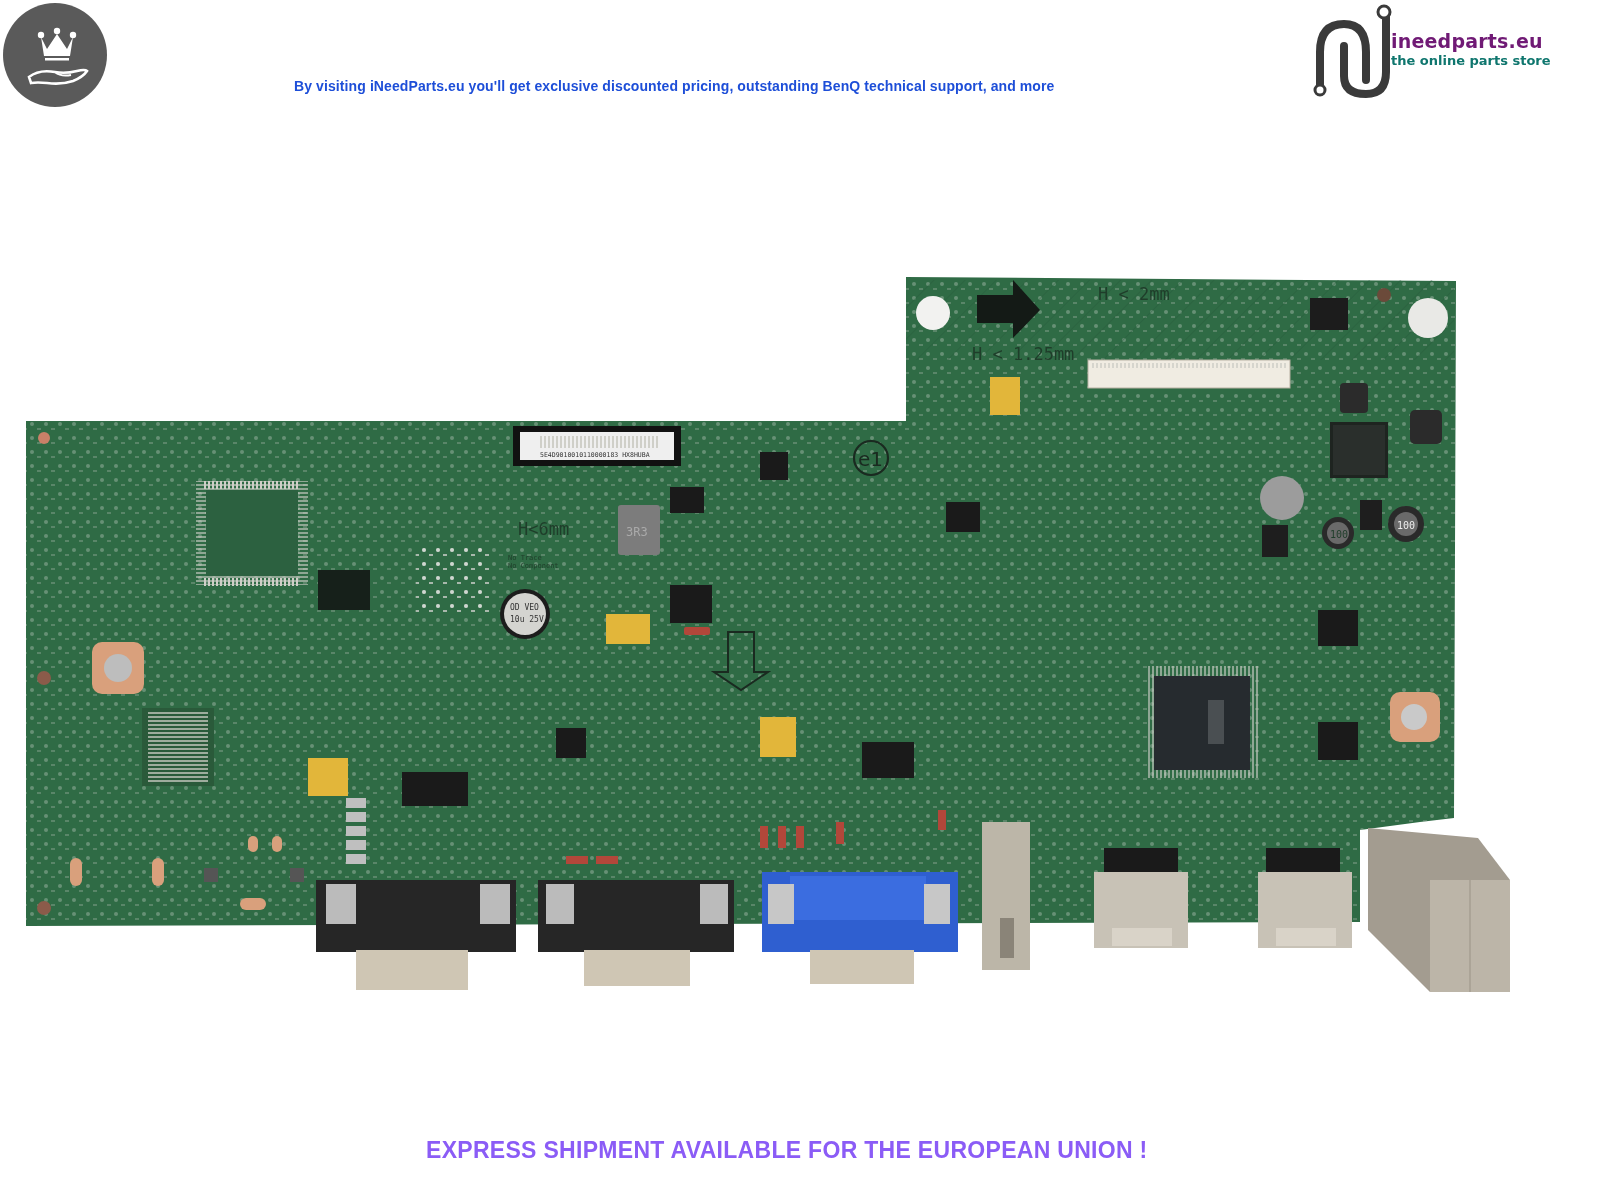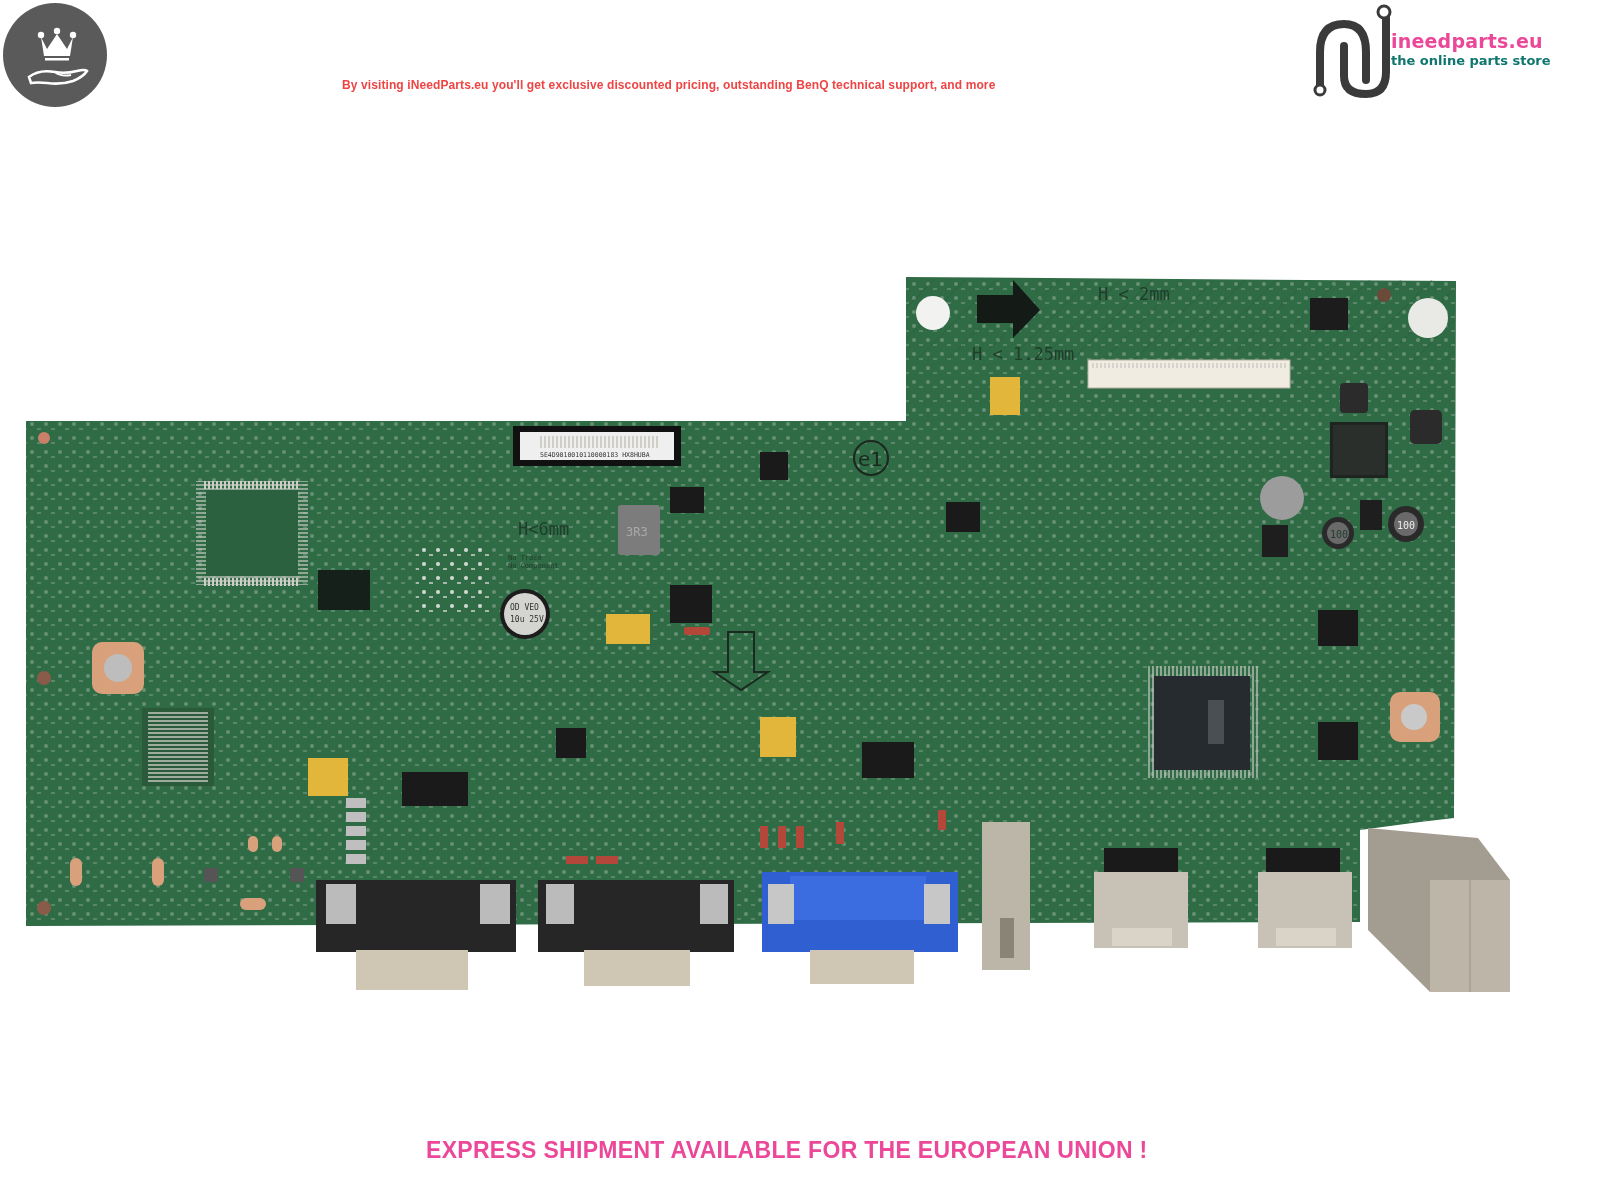--- a/index.html
+++ b/index.html
@@ -1,26 +1,26 @@
 <!DOCTYPE html>
 <html><head>
 <meta charset="utf-8">
 <style>
   html, body { margin:0; padding:0; background:#ffffff; }
   body { width:1600px; height:1200px; position:relative; overflow:hidden; font-family:"DejaVu Sans", sans-serif; }
 
   
   .badge { position:absolute; left:3px; top:3px; width:104px; height:104px; border-radius:50%; background:#5a5a5a; }
   .badge svg { position:absolute; left:0; top:0; }
-  .tagline { position:absolute; left:294px; top:78px; width:1000px; font-family:"Liberation Sans", sans-serif; font-weight:bold; font-size:12px; color:#ef4444; letter-spacing:0.1px; white-space:nowrap;margin-left:48px; }
+  .tagline { position:absolute; left:294px; top:78px; width:1000px; font-family:"Liberation Sans", sans-serif; font-weight:bold; font-size:14px; color:#1d4ed8; letter-spacing:0.1px; white-space:nowrap; }
   .logo { position:absolute; left:1308px; top:2px; width:290px; height:104px; }
-  .logo-name { position:absolute; left:1391px; top:30px; font-family:"DejaVu Sans", sans-serif; font-weight:bold; font-size:19px; color:#ec4899; letter-spacing:0.2px; }
+  .logo-name { position:absolute; left:1391px; top:30px; font-family:"DejaVu Sans", sans-serif; font-weight:bold; font-size:19px; color:#701a75; letter-spacing:0.2px; }
   .logo-sub { position:absolute; left:1391px; top:53px; font-family:"DejaVu Sans", sans-serif; font-weight:bold; font-size:13px; color:#0f766e; }
 
-  .footer { position:absolute; left:426px; top:1137px; font-family:"Liberation Sans", sans-serif; font-weight:bold; font-size:23px; color:#ec4899; letter-spacing:0.3px; white-space:nowrap; }
+  .footer { position:absolute; left:426px; top:1137px; font-family:"Liberation Sans", sans-serif; font-weight:bold; font-size:23px; color:#8b5cf6; letter-spacing:0.3px; white-space:nowrap; }
 
   
   .board { position:absolute; left:0; top:0; width:1600px; height:1200px; }
   .silk { font-family:"DejaVu Sans Mono", monospace; fill:#1f3d2a; }
 </style>
 </head>
 <body>
 
 <div class="badge">
   <svg width="104" height="104" viewBox="0 0 104 104">

